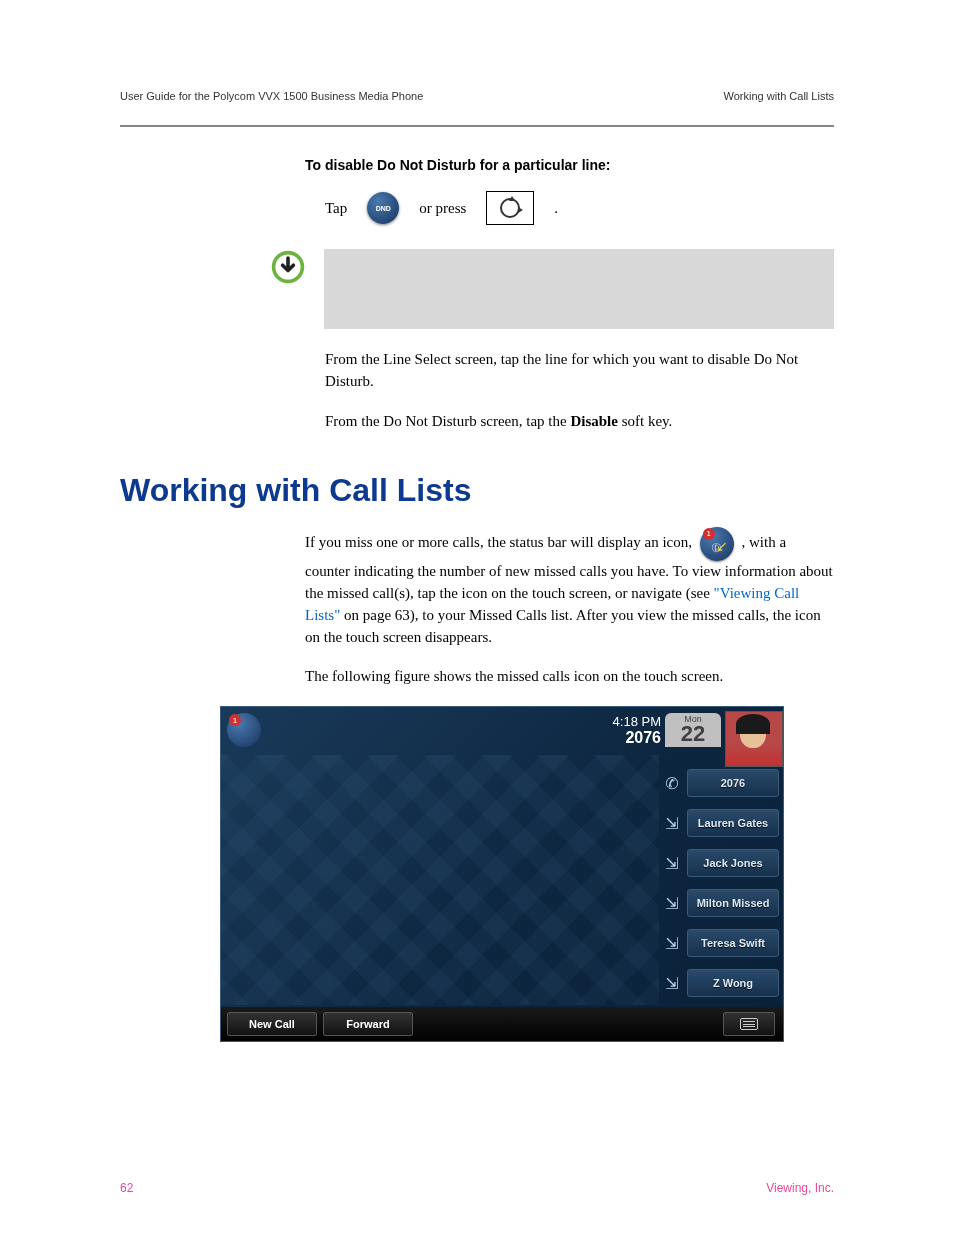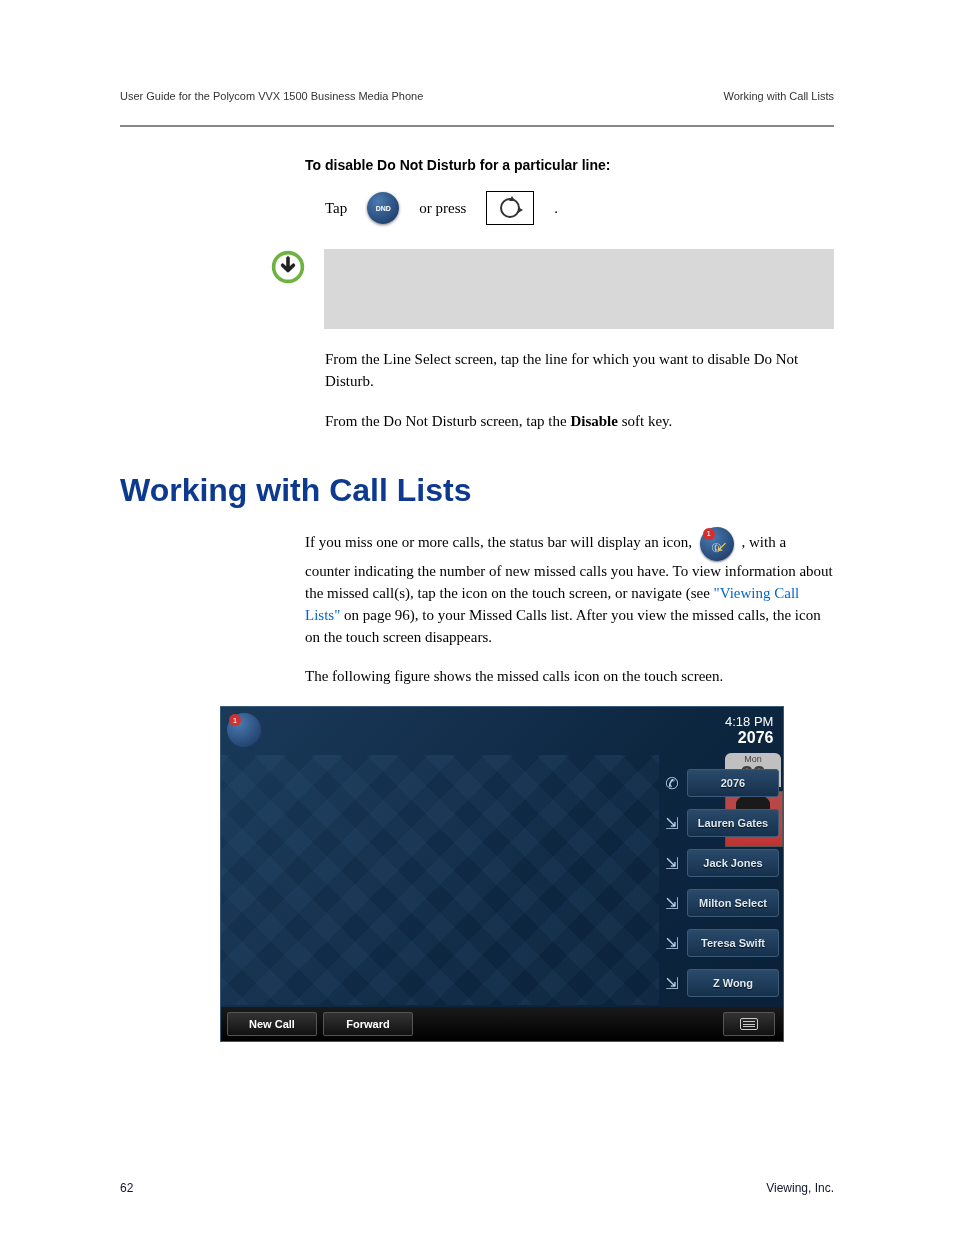--- a/index.html
+++ b/index.html
@@ -181,21 +181,21 @@
     background: radial-gradient(circle at 35% 30%, #4a7ab0, #16325c);
     position: relative;
     margin-top: 2px;
   }
   .phone-missed-icon .badge {
     position: absolute; top: 1px; left: 2px;
     width: 12px; height: 12px; background: #d03030; border-radius: 50%;
     color: #fff; font-size: 8px; display: flex; align-items: center; justify-content: center;
   }
   .phone-top-right {
-    display: flex; align-items: flex-start; gap: 4px; flex-direction: column;
+    display: flex; align-items: flex-start; gap: 4px;
   }
   .phone-time-block { text-align: right; font-size: 13px; padding-top: 3px; }
   .phone-time-block .ext { font-size: 16px; font-weight: bold; }
   .phone-date-tab {
     background: #c0c0c0;
     color: #444;
     width: 56px;
     text-align: center;
     border-radius: 6px 6px 0 0;
     padding-top: 1px;
@@ -289,21 +289,21 @@
   }
   .menu-glyph span { height: 1px; background: #ccc; }
   .footer-row {
     position: absolute;
     bottom: 40px;
     left: 120px; right: 120px;
     display: flex;
     justify-content: space-between;
     font-size: 12px;
     font-family: Arial, Helvetica, sans-serif;
-    color: #0f172a;
+    color: #ec4899;
   }
   .pattern {
     position:absolute;
     top:48px; left:0;
     right:124px;
     bottom:36px;
     background-image:
       repeating-linear-gradient(45deg, rgba(80,120,160,0.08) 0 20px, transparent 20px 40px),
       repeating-linear-gradient(-45deg, rgba(80,120,160,0.08) 0 20px, transparent 20px 40px);
   }
@@ -352,21 +352,21 @@
 
   <div class="content-indent">
 
     <p class="body-para no-indent">
       <span>If you miss one or more calls, the status bar will display an icon, </span>
       <span class="missed-inline">
         <span class="badge">1</span>
         <span class="arrow">↙</span>
         <span class="handset">✆</span>
       </span>
-      <span> , with a counter indicating the number of new missed calls you have. To view information about the missed call(s), tap the icon on the touch screen, or navigate (see </span><span class="link">"Viewing Call Lists"</span><span> on page 96), to your Missed Calls list. After you view the missed calls, the icon on the touch screen disappears.</span>
+      <span> , with a counter indicating the number of new missed calls you have. To view information about the missed call(s), tap the icon on the touch screen, or navigate (see </span><span class="link">"Viewing Call Lists"</span><span> on page 63), to your Missed Calls list. After you view the missed calls, the icon on the touch screen disappears.</span>
     </p>
 
     <p class="body-para no-indent">The following figure shows the missed calls icon on the touch screen.</p>
   </div>
 
   <div class="phone-shot">
     <div class="pattern"></div>
     <div class="phone-top">
       <div class="phone-missed-icon">
         <span class="badge">1</span>
@@ -392,21 +392,21 @@
       <div class="phone-side-row">
         <span class="side-icon">⇲</span>
         <span class="side-btn">Lauren Gates</span>
       </div>
       <div class="phone-side-row">
         <span class="side-icon">⇲</span>
         <span class="side-btn">Jack Jones</span>
       </div>
       <div class="phone-side-row">
         <span class="side-icon">⇲</span>
-        <span class="side-btn">Milton Select</span>
+        <span class="side-btn">Milton Missed</span>
       </div>
       <div class="phone-side-row">
         <span class="side-icon">⇲</span>
         <span class="side-btn">Teresa Swift</span>
       </div>
       <div class="phone-side-row">
         <span class="side-icon">⇲</span>
         <span class="side-btn">Z Wong</span>
       </div>
     </div>

